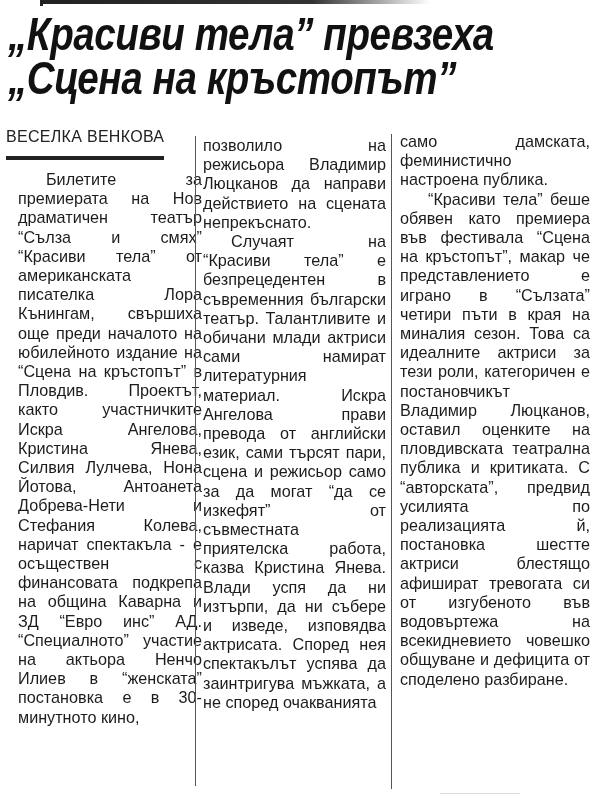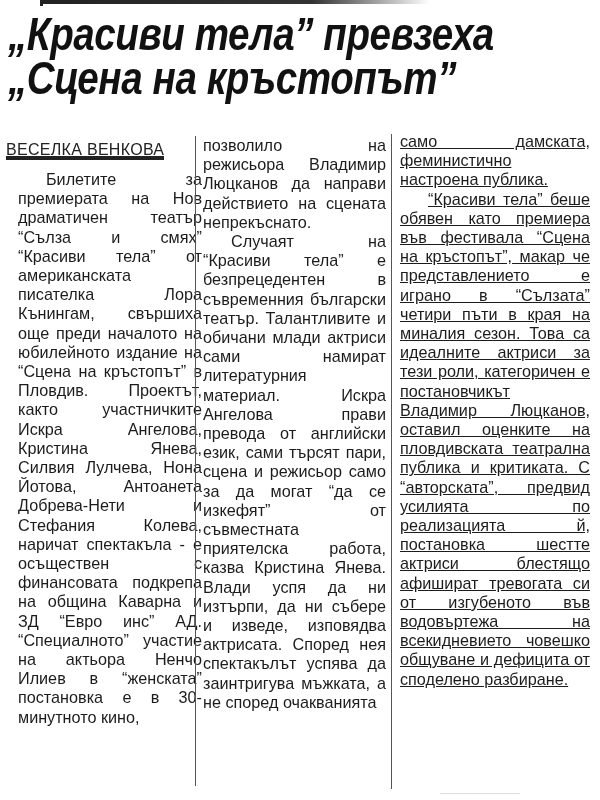--- a/index.html
+++ b/index.html
@@ -17,34 +17,34 @@
     .headline {
       position: absolute; left: 8px; top: 12px; width: 590px;
       font-family: "Liberation Sans", sans-serif; font-weight: bold; font-style: italic;
       font-size: 47px; line-height: 44px; letter-spacing: -0.5px;
       color: #111; transform: scaleX(0.82); transform-origin: left top;
       white-space: nowrap;
     }
     .headline div { margin: 0; }
     .byline {
       position: absolute; left: 6px; top: 128px; width: 186px;
-      font-size: 16px; letter-spacing: 0.3px; color: #222; margin-top: 13px;
+      font-size: 16px; letter-spacing: 0.3px; color: #222;
     }
     .byline-rule {
       position: absolute; left: 6px; top: 156px; width: 158px; height: 4px; background: #222;
     }
     .col {
       position: absolute; top: 0; font-size: 16.2px; line-height: 19.2px;
       text-align: justify; color: #1c1c1c; hyphens: manual;
     }
     .col p { margin: 0; }
     .col p.indent { text-indent: 28px; }
     .col1 { left: 18px; top: 170px; width: 184px; }
     .col2 { left: 203px; top: 136px; width: 183px; }
-    .col3 { left: 400px; top: 132px; width: 190px; text-decoration: underline; }
+    .col3 { left: 400px; top: 132px; width: 190px; }
     .divider {
       position: absolute; width: 1px; background: #555;
     }
     .div1 { left: 195px; top: 136px; height: 650px; }
     .div2 { left: 391px; top: 134px; height: 655px; }
     .bottom-tick { position: absolute; left: 440px; top: 793px; width: 80px; height: 1px; background: #ddd; }
   </style>
 </head>
 <body>
 

